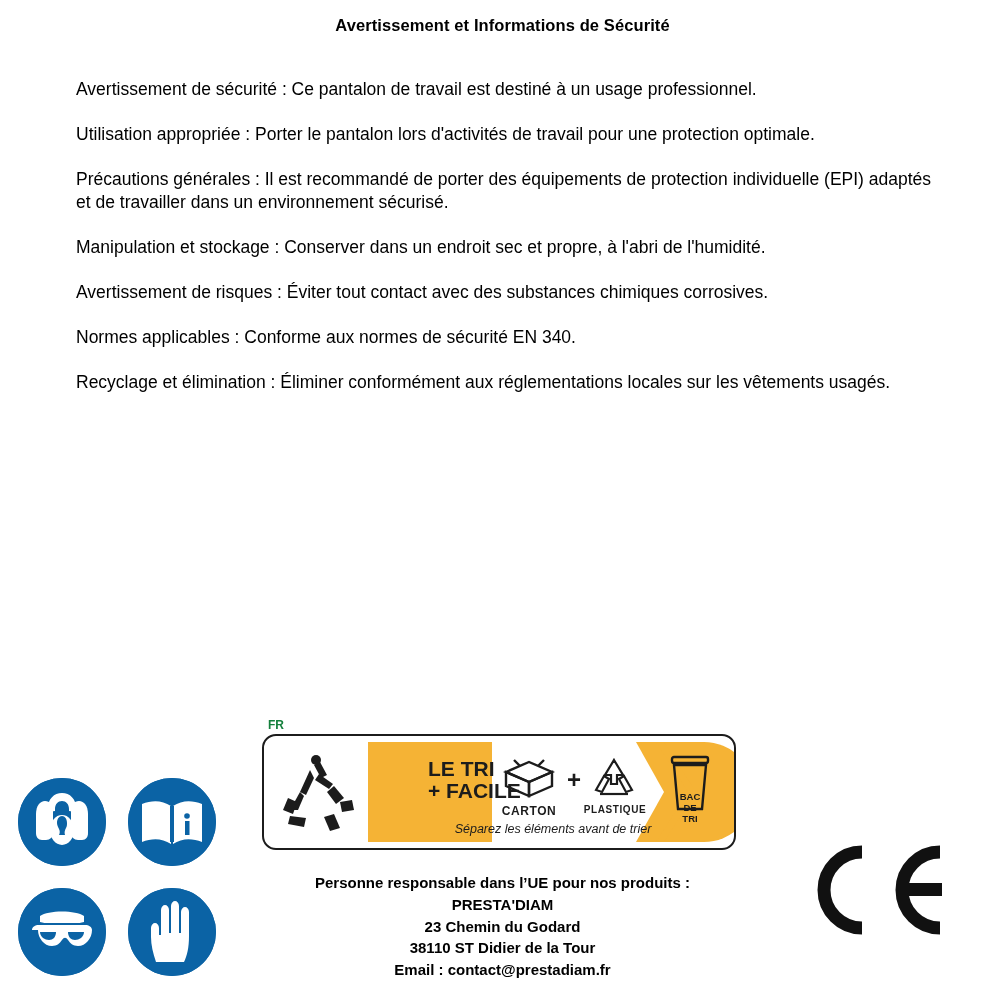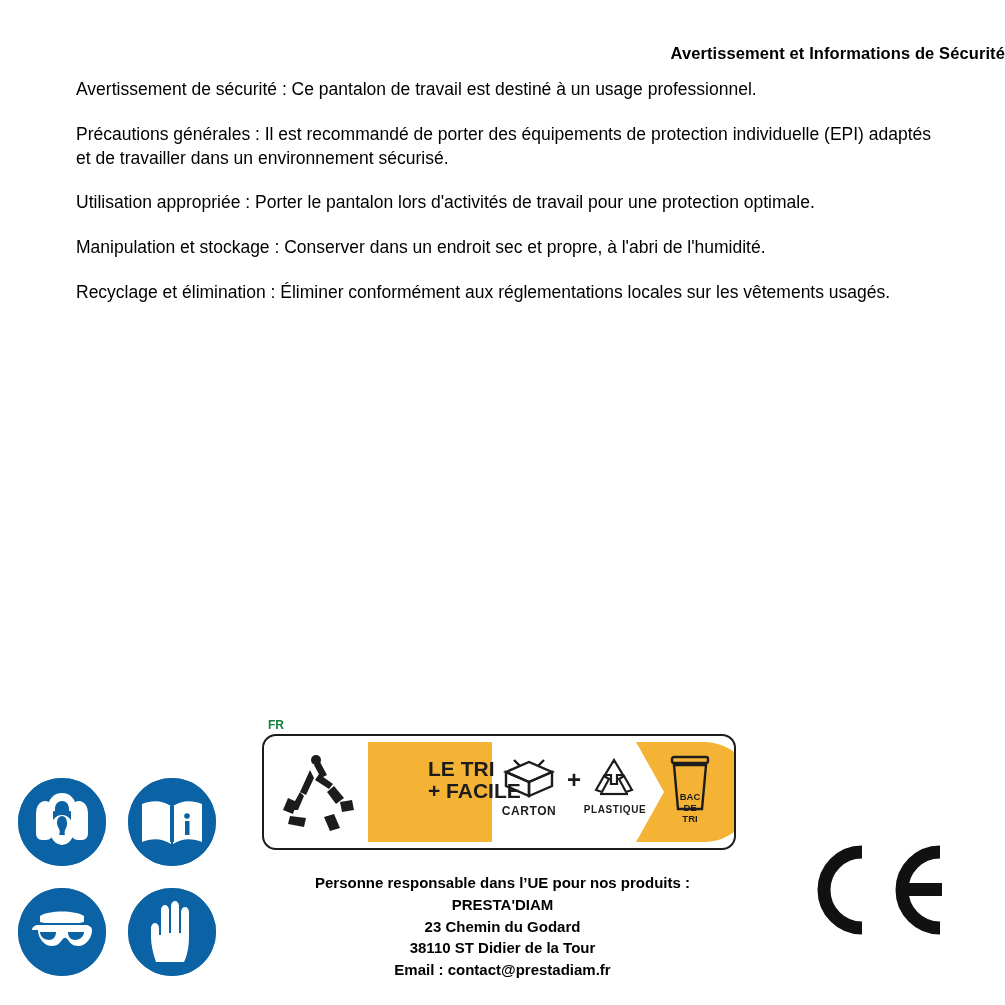--- a/index.html
+++ b/index.html
@@ -15,24 +15,24 @@
     color: #000000;
     overflow: hidden;
   }
   .page {
     position: relative;
     width: 1005px;
     height: 1005px;
   }
   .doc-title {
     position: absolute;
-    top: 44px;
+    top: 16px;
     left: 0;
     width: 1005px;
-    text-align: right;
+    text-align: center;
     font-size: 16.5px;
     font-weight: bold;
     letter-spacing: 0.1px;
   }
   .body-block {
     position: absolute;
     top: 78px;
     left: 68px;
     width: 872px;
   }
@@ -117,23 +117,25 @@
 </style>
 </head>
 <body>
 
 <div class="page">
 
   <div class="doc-title">Avertissement et Informations de Sécurité</div>
 
   <div class="body-block">
     <p class="para">Avertissement de sécurité : Ce pantalon de travail est destiné à un usage professionnel.</p>
+    <p class="para">Utilisation appropriée : Porter le pantalon lors d'activités de travail pour une protection optimale.</p>
     <p class="para">Précautions générales : Il est recommandé de porter des équipements de protection individuelle (EPI) adaptés et de travailler dans un environnement sécurisé.</p>
-    <p class="para">Utilisation appropriée : Porter le pantalon lors d'activités de travail pour une protection optimale.</p>
     <p class="para">Manipulation et stockage : Conserver dans un endroit sec et propre, à l'abri de l'humidité.</p>
+    <p class="para">Avertissement de risques : Éviter tout contact avec des substances chimiques corrosives.</p>
+    <p class="para">Normes applicables : Conforme aux normes de sécurité EN 340.</p>
     <p class="para">Recyclage et élimination : Éliminer conformément aux réglementations locales sur les vêtements usagés.</p>
   </div>
 
   <div class="picto-grid">
 
     <div class="picto p1">
       <svg viewBox="0 0 88 88" xmlns="http://www.w3.org/2000/svg">
         <circle cx="44" cy="44" r="44" fill="#0b63a5"></circle>
         <path d="M18 36c0-8 4-13 9-13s8 4 8 10v22c0 4-3 7-7 7h-4c-4 0-6-3-6-7V36z" fill="#ffffff"></path>
         <path d="M70 36c0-8-4-13-9-13s-8 4-8 10v22c0 4 3 7 7 7h4c4 0 6-3 6-7V36z" fill="#ffffff"></path>
@@ -235,20 +237,21 @@
           <rect x="12" y="5" width="36" height="6" rx="2" fill="none" stroke="#1c1c1c" stroke-width="2.4"></rect>
           <path d="M14 13 h32 l-4 44 h-24 z" fill="none" stroke="#1c1c1c" stroke-width="2.4"></path>
         </svg>
       </div>
       <div style="position:absolute;left:398px;top:26px;width:56px;text-align:center;font-size:9.5px;font-weight:bold;line-height:1.18;color:#1c1c1c;margin-top:29px;">
         <span>BAC</span><br>
         <span>DE</span><br>
         <span>TRI</span>
       </div>
 
+      <div style="position:absolute;left:124px;top:86px;width:330px;text-align:center;font-size:12.5px;font-style:italic;color:#1c1c1c;">Séparez les éléments avant de trier</div>
     </div>
   </div>
 
   <div class="ce-mark">
     <svg viewBox="0 0 150 100" xmlns="http://www.w3.org/2000/svg">
       <path d="M62 12 A38 38 0 1 0 62 88" fill="none" stroke="#111111" stroke-width="13"></path>
       <path d="M140 12 A38 38 0 1 0 140 88" fill="none" stroke="#111111" stroke-width="13"></path>
       <rect x="102" y="43" width="40" height="13" fill="#111111"></rect>
     </svg>
   </div>

